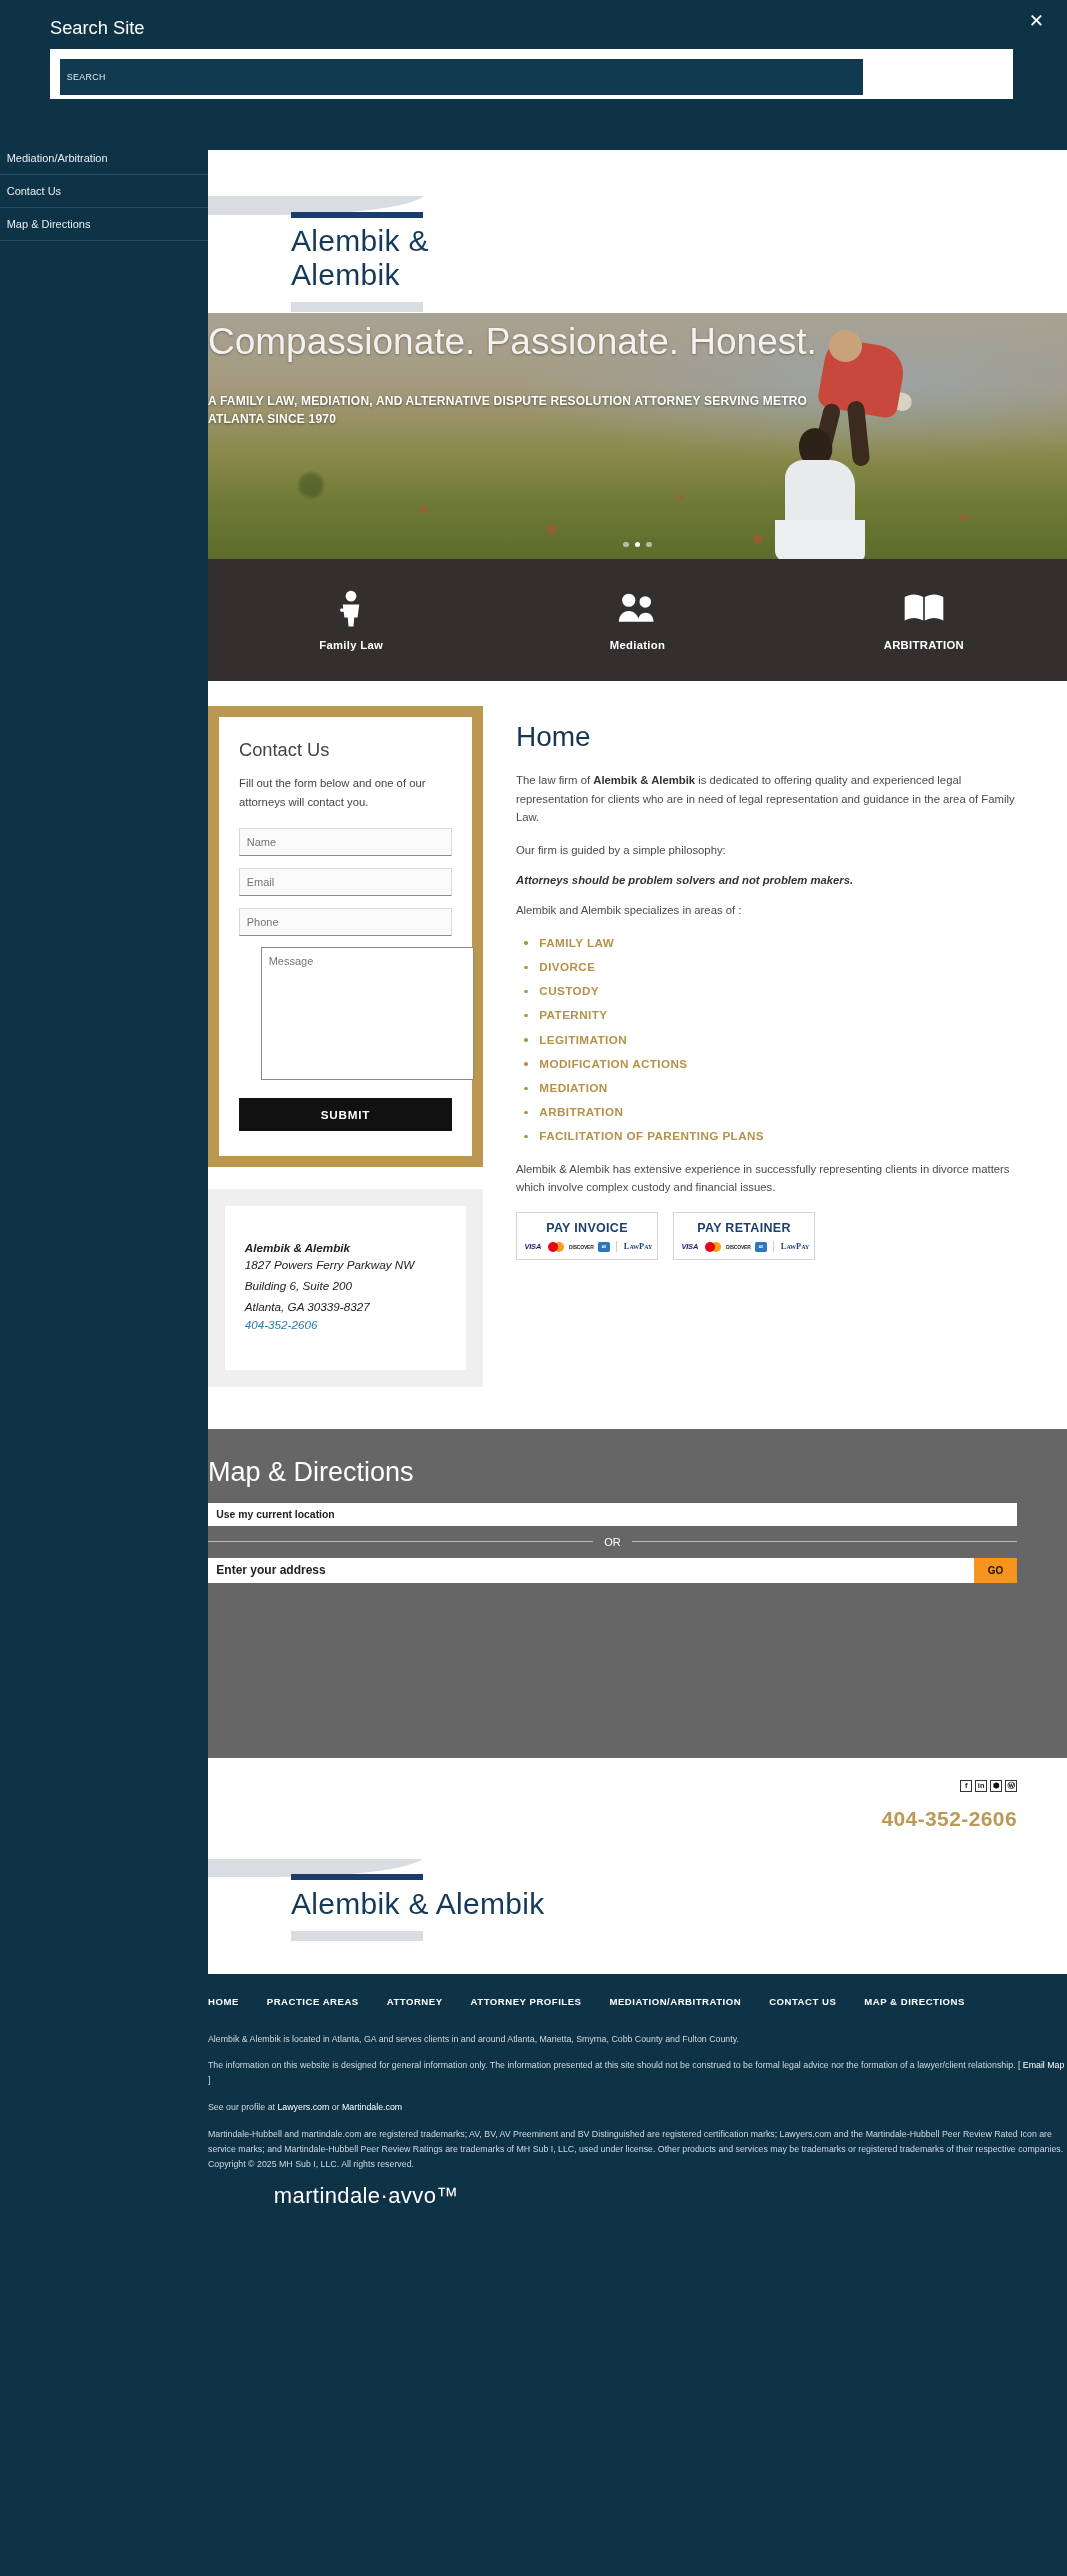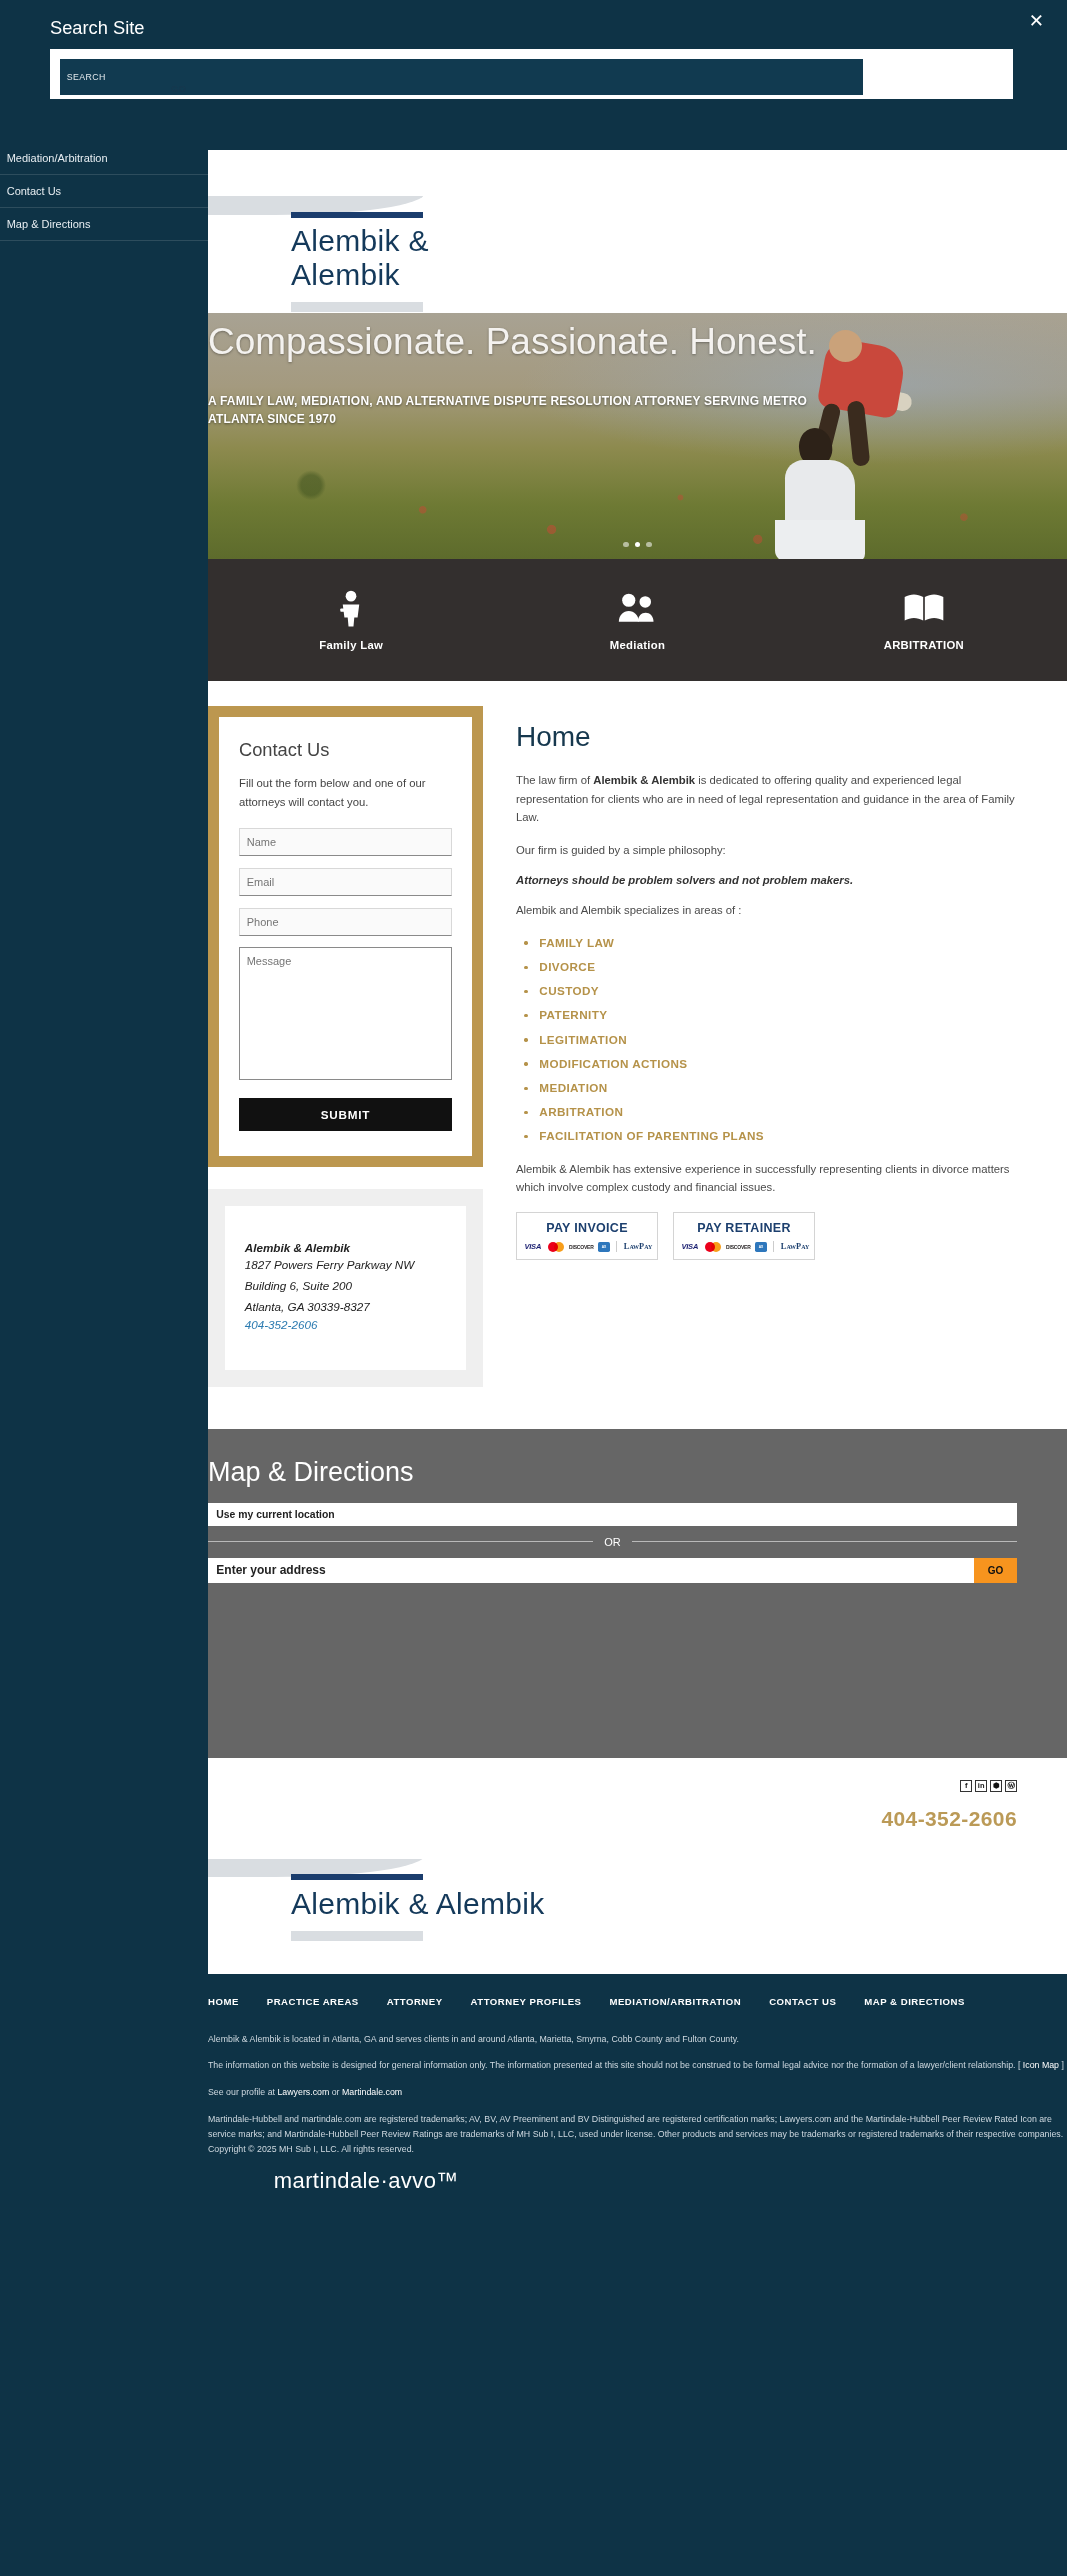--- a/index.html
+++ b/index.html
@@ -97,21 +97,21 @@
   .contact-card{ border: 11px solid #bc974f; background:#fff; padding: 22px 20px 25px 20px; }
   .cc-title{ font-size:18.3px; color:#444; font-weight:400; margin-bottom:13.3px; }
   .cc-text{ font-size:11.3px; color:#444; line-height:1.65; margin-bottom:16.7px; }
   .cc-input{
     width:100%; height:28px; border:0.8px solid #d8d8d8; border-bottom:0.8px solid #8a8a8a;
     background:#fafafa; margin-bottom:11.7px; font-size:11px; padding: 0 6.7px; color:#333;
     font-family:"Liberation Sans", sans-serif;
   }
   .cc-area{
     width:100%; height:133px; border:0.8px solid #8a8a8a; background:#fff; margin-bottom:15px;
-    font-size:11px; padding:6.7px; font-family:"Liberation Sans", sans-serif; resize:none;
+    font-size:11px; padding:6.7px; font-family:"Liberation Sans", sans-serif; resize:none;margin-left:22px;
   }
   .cc-submit{
     background:#111; color:#fff; border:none; width:100%; height:33px;
     font-size:11.7px; font-weight:700; letter-spacing:0.8px; cursor:pointer;
     font-family:"Liberation Sans", sans-serif;
   }
 
   .addr-card{ background:#efefef; padding: 16.7px; margin-top: 22px; }
   .addr-inner{ background:#fff; padding: 35px 20px 38px 20px; }
   .addr-name{ font-size:11.7px; font-style:italic; color:#222; font-weight:700; }
@@ -405,21 +405,21 @@
         <a href="#">ATTORNEY</a>
         <a href="#">ATTORNEY PROFILES</a>
         <a href="#">MEDIATION/ARBITRATION</a>
         <a href="#">CONTACT US</a>
         <a href="#">MAP &amp; DIRECTIONS</a>
       </div>
       <div class="foot-body">
         <div class="foot-txt">
           <p>Alembik &amp; Alembik is located in Atlanta, GA and serves clients in and around Atlanta, Marietta, Smyrna, Cobb County and Fulton County.</p>
           <p>
-            <span>The information on this website is designed for general information only. The information presented at this site should not be construed to be formal legal advice nor the formation of a lawyer/client relationship. [ </span><a href="#">Icon Map</a><span> ]</span>
+            <span>The information on this website is designed for general information only. The information presented at this site should not be construed to be formal legal advice nor the formation of a lawyer/client relationship. [ </span><a href="#">Email Map</a><span> ]</span>
           </p>
           <p>
             <span>See our profile at </span><a href="#">Lawyers.com</a><span> or </span><a href="#">Martindale.com</a>
           </p>
           <p>Martindale-Hubbell and martindale.com are registered trademarks; AV, BV, AV Preeminent and BV Distinguished are registered certification marks; Lawyers.com and the Martindale-Hubbell Peer Review Rated Icon are service marks; and Martindale-Hubbell Peer Review Ratings are trademarks of MH Sub I, LLC, used under license. Other products and services may be trademarks or registered trademarks of their respective companies. Copyright © 2025 MH Sub I, LLC. All rights reserved.</p>
         </div>
         <div class="ma-logo">
           <span class="ma-word">martindale·avvo™</span>
         </div>
       </div>

